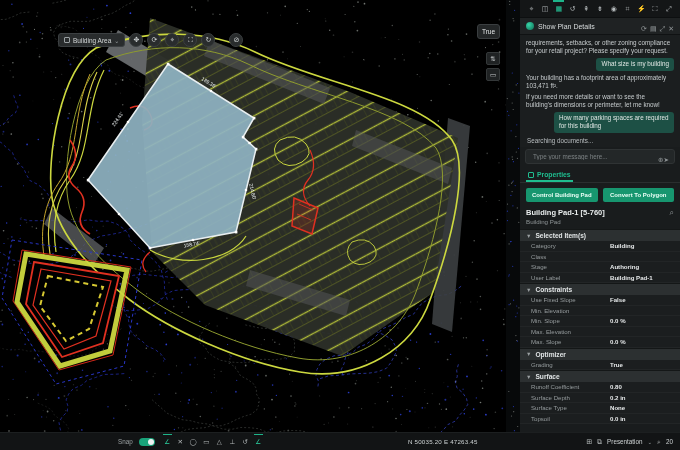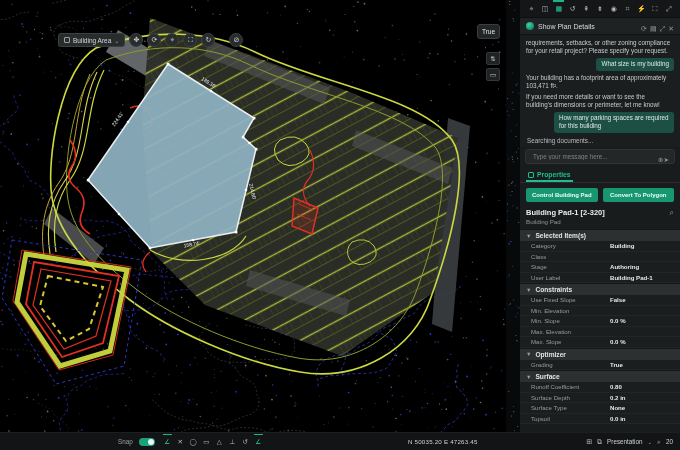--- a/index.html
+++ b/index.html
@@ -1171,21 +1171,21 @@
       </div>
     </div>
 
     <div class="btnrow">
       <button class="gbtn">Control Building Pad</button>
       <button class="gbtn">Convert To Polygon</button>
     </div>
 
     <div class="titleblock">
       <div class="tb-text">
-        <div class="tb-title">Building Pad-1 [2-320]</div>
+        <div class="tb-title">Building Pad-1 [5-760]</div>
         <div class="tb-sub">Building Pad</div>
       </div>
       <span class="tb-search">⌕</span>
     </div>
 
     <div class="sections" id="sections">
         <div class="sec-head">
           <span class="chev">▼</span>
           <span>Selected Item(s)</span>
         </div>

